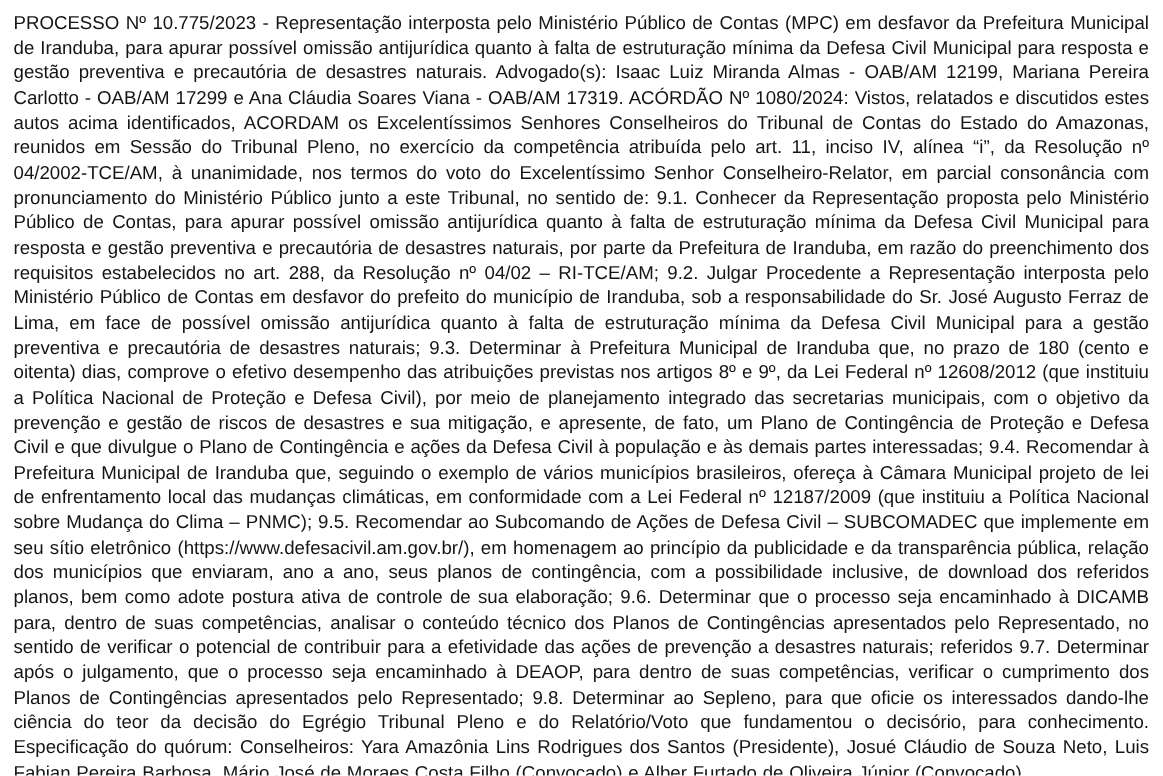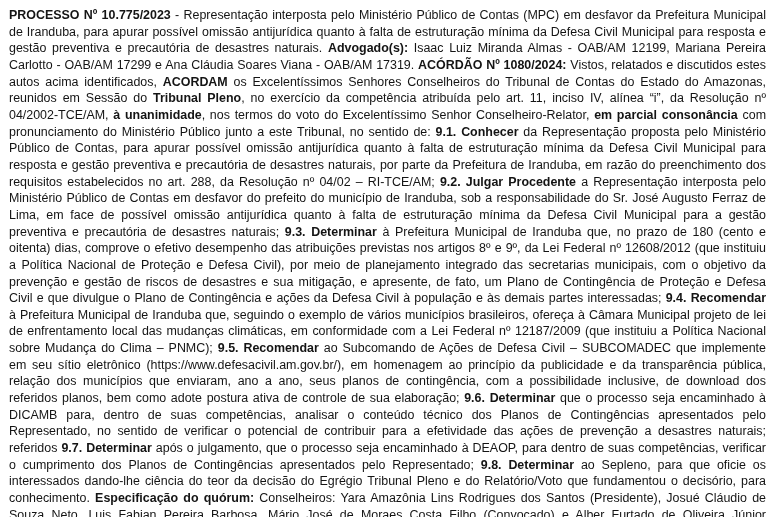--- a/index.html
+++ b/index.html
@@ -17,21 +17,21 @@
   }
   .acordao-text {
     font-family: "Liberation Sans", "DejaVu Sans", sans-serif;
     font-size: 12.45px;
     line-height: 16.65px;
     color: #141414;
     text-align: justify;
     word-spacing: 0.4px;
   }
   .acordao-text .b {
-    font-weight: bold;
+    font-weight: normal;
   }
 </style>
 </head>
 <body>
 
 <div class="page">
   <p class="acordao-text"><span class="b">PROCESSO Nº 10.775/2023</span><span> - Representação interposta pelo Ministério Público de Contas (MPC) em desfavor da Prefeitura Municipal de Iranduba, para apurar possível omissão antijurídica quanto à falta de estruturação mínima da Defesa Civil Municipal para resposta e gestão preventiva e precautória de desastres naturais. </span><span class="b">Advogado(s):</span><span> Isaac Luiz Miranda Almas - OAB/AM 12199, Mariana Pereira Carlotto - OAB/AM 17299 e Ana Cláudia Soares Viana - OAB/AM 17319. </span><span class="b">ACÓRDÃO Nº 1080/2024:</span><span> Vistos, relatados e discutidos estes autos acima identificados, </span><span class="b">ACORDAM</span><span> os Excelentíssimos Senhores Conselheiros do Tribunal de Contas do Estado do Amazonas, reunidos em Sessão do </span><span class="b">Tribunal Pleno</span><span>, no exercício da competência atribuída pelo art. 11, inciso IV, alínea “i”, da Resolução nº 04/2002-TCE/AM, </span><span class="b">à unanimidade</span><span>, nos termos do voto do Excelentíssimo Senhor Conselheiro-Relator, </span><span class="b">em parcial consonância</span><span> com pronunciamento do Ministério Público junto a este Tribunal, no sentido de: </span><span class="b">9.1. Conhecer</span><span> da Representação proposta pelo Ministério Público de Contas, para apurar possível omissão antijurídica quanto à falta de estruturação mínima da Defesa Civil Municipal para resposta e gestão preventiva e precautória de desastres naturais, por parte da Prefeitura de Iranduba, em razão do preenchimento dos requisitos estabelecidos no art. 288, da Resolução nº 04/02 – RI-TCE/AM; </span><span class="b">9.2. Julgar Procedente</span><span> a Representação interposta pelo Ministério Público de Contas em desfavor do prefeito do município de Iranduba, sob a responsabilidade do Sr. José Augusto Ferraz de Lima, em face de possível omissão antijurídica quanto à falta de estruturação mínima da Defesa Civil Municipal para a gestão preventiva e precautória de desastres naturais; </span><span class="b">9.3. Determinar</span><span> à Prefeitura Municipal de Iranduba que, no prazo de 180 (cento e oitenta) dias, comprove o efetivo desempenho das atribuições previstas nos artigos 8º e 9º, da Lei Federal nº 12608/2012 (que instituiu a Política Nacional de Proteção e Defesa Civil), por meio de planejamento integrado das secretarias municipais, com o objetivo da prevenção e gestão de riscos de desastres e sua mitigação, e apresente, de fato, um Plano de Contingência de Proteção e Defesa Civil e que divulgue o Plano de Contingência e ações da Defesa Civil à população e às demais partes interessadas; </span><span class="b">9.4. Recomendar</span><span> à Prefeitura Municipal de Iranduba que, seguindo o exemplo de vários municípios brasileiros, ofereça à Câmara Municipal projeto de lei de enfrentamento local das mudanças climáticas, em conformidade com a Lei Federal nº 12187/2009 (que instituiu a Política Nacional sobre Mudança do Clima – PNMC); </span><span class="b">9.5. Recomendar</span><span> ao Subcomando de Ações de Defesa Civil – SUBCOMADEC que implemente em seu sítio eletrônico (https://www.defesacivil.am.gov.br/), em homenagem ao princípio da publicidade e da transparência pública, relação dos municípios que enviaram, ano a ano, seus planos de contingência, com a possibilidade inclusive, de download dos referidos planos, bem como adote postura ativa de controle de sua elaboração; </span><span class="b">9.6. Determinar</span><span> que o processo seja encaminhado à DICAMB para, dentro de suas competências, analisar o conteúdo técnico dos Planos de Contingências apresentados pelo Representado, no sentido de verificar o potencial de contribuir para a efetividade das ações de prevenção a desastres naturais; referidos </span><span class="b">9.7. Determinar</span><span> após o julgamento, que o processo seja encaminhado à DEAOP, para dentro de suas competências, verificar o cumprimento dos Planos de Contingências apresentados pelo Representado; </span><span class="b">9.8. Determinar</span><span> ao Sepleno, para que oficie os interessados dando-lhe ciência do teor da decisão do Egrégio Tribunal Pleno e do Relatório/Voto que fundamentou o decisório, para conhecimento. </span><span class="b">Especificação do quórum:</span><span> Conselheiros: Yara Amazônia Lins Rodrigues dos Santos (Presidente), Josué Cláudio de Souza Neto, Luis Fabian Pereira Barbosa, Mário José de Moraes Costa Filho (Convocado) e Alber Furtado de Oliveira Júnior (Convocado).</span></p>
 </div>
 
 </body></html>

